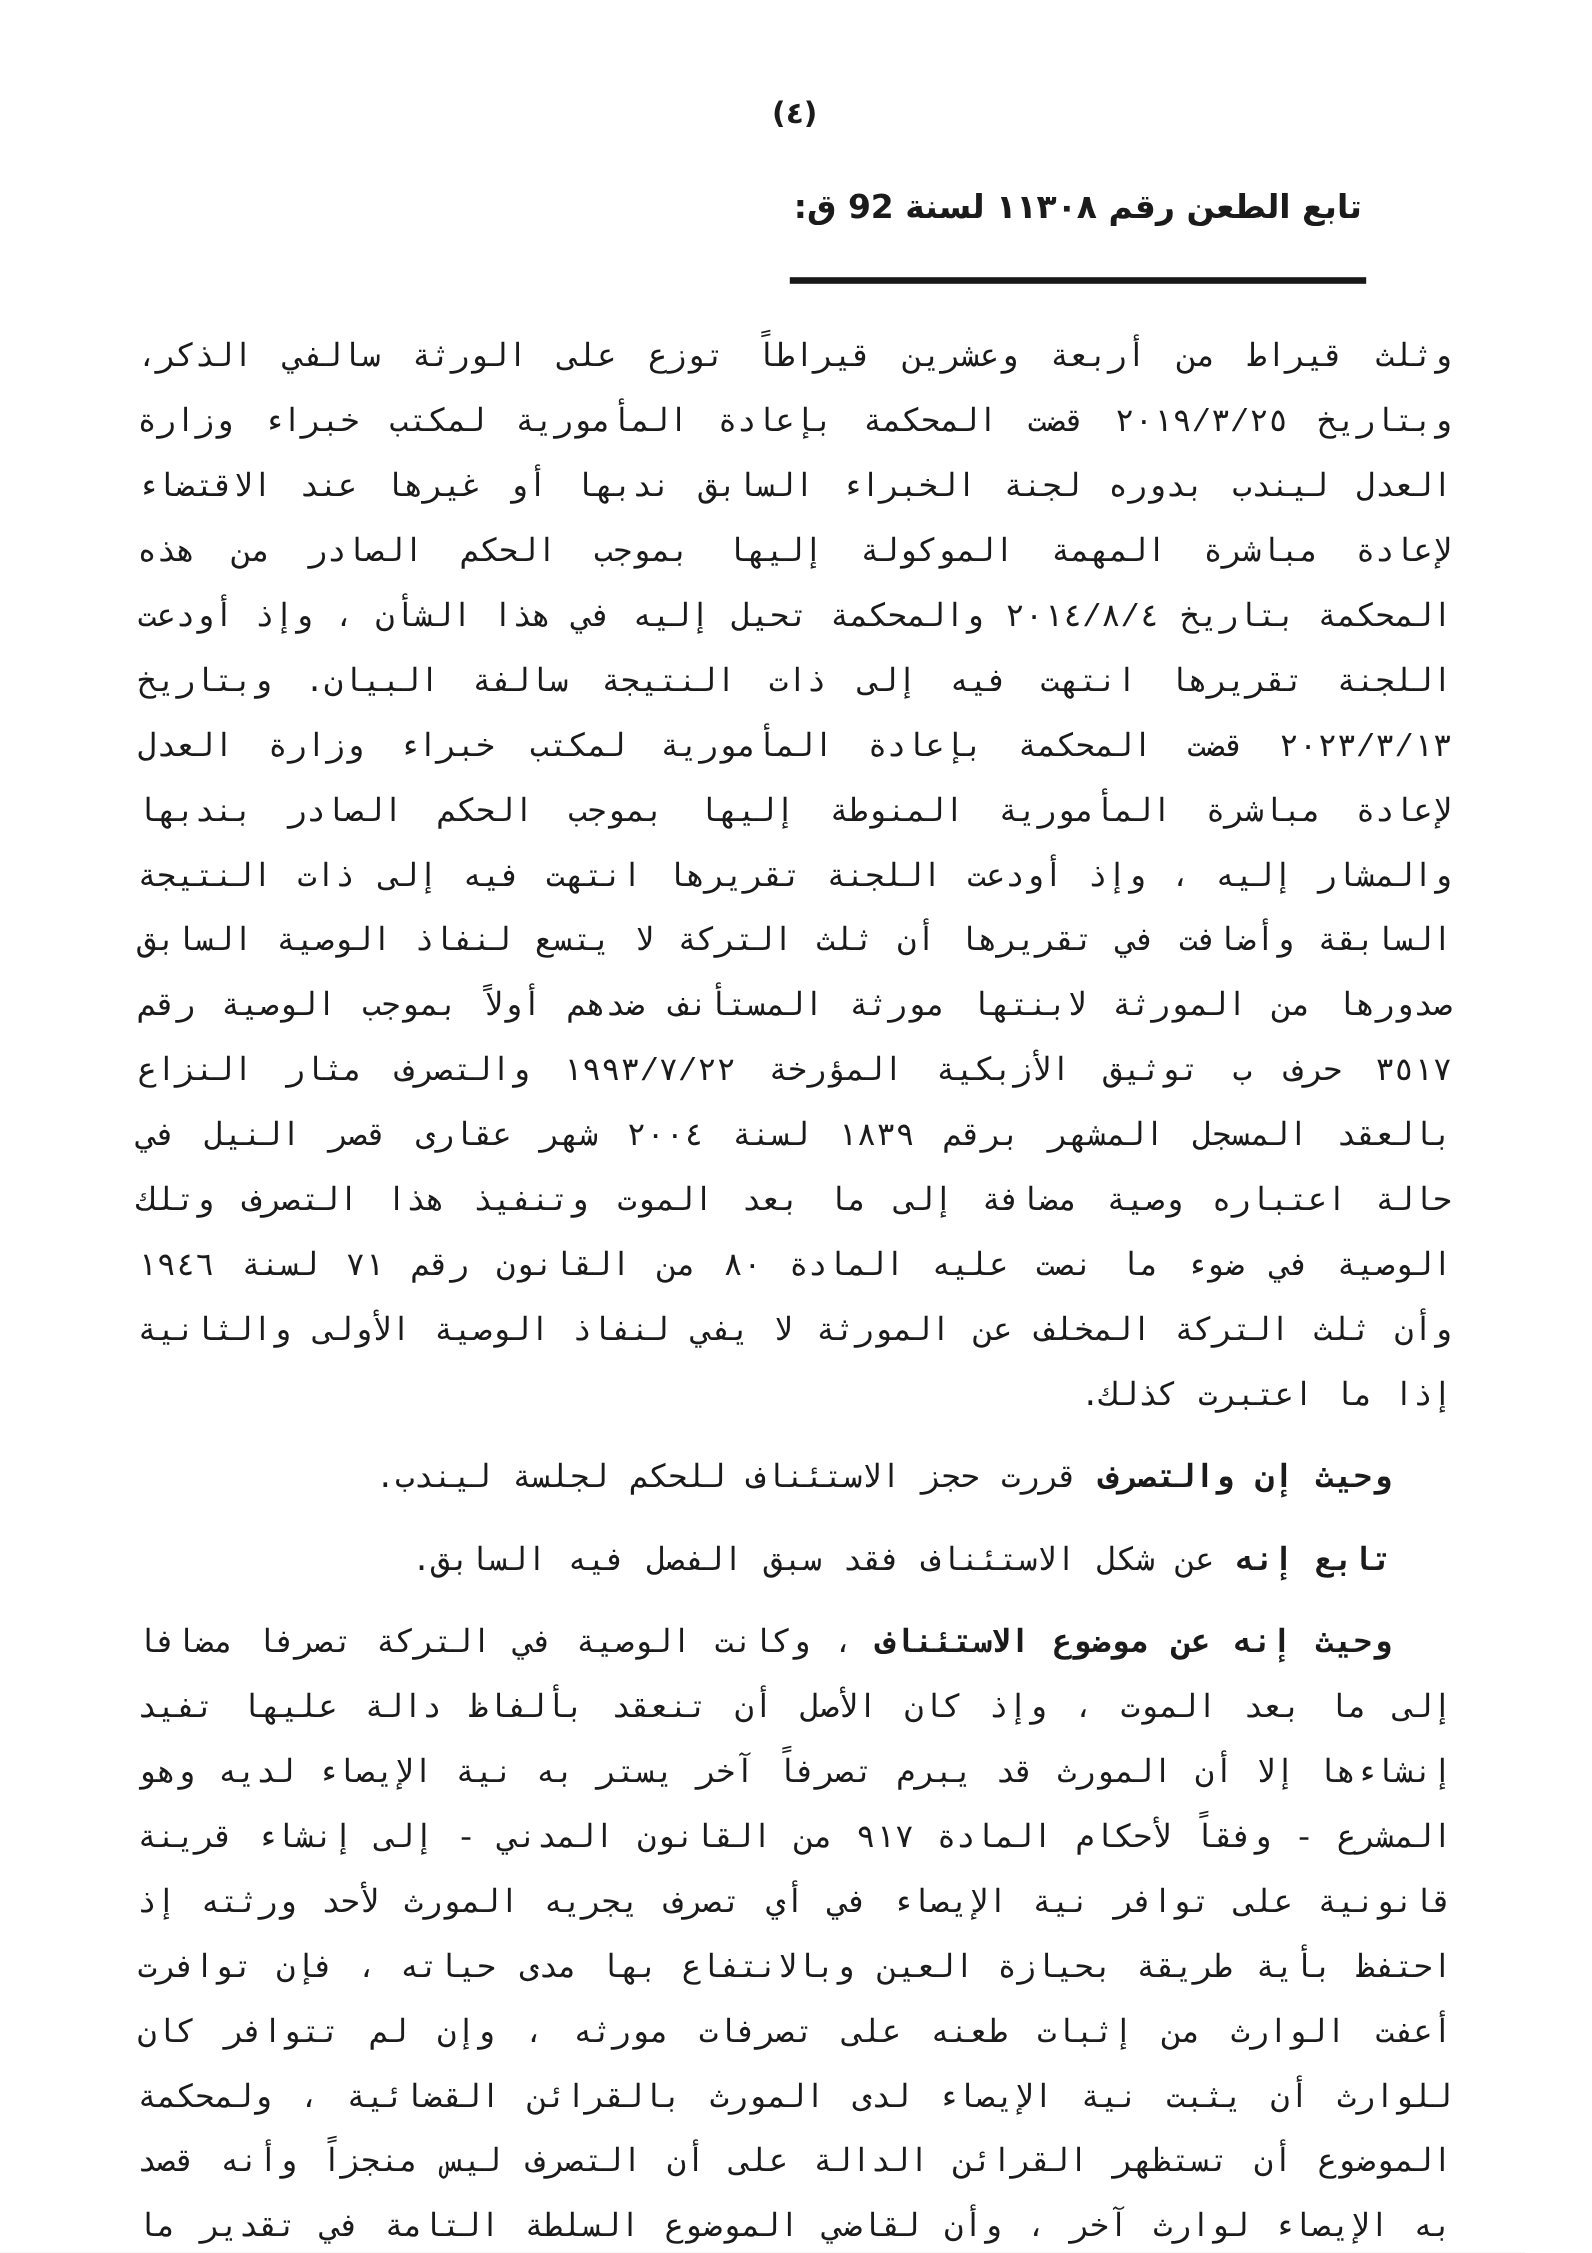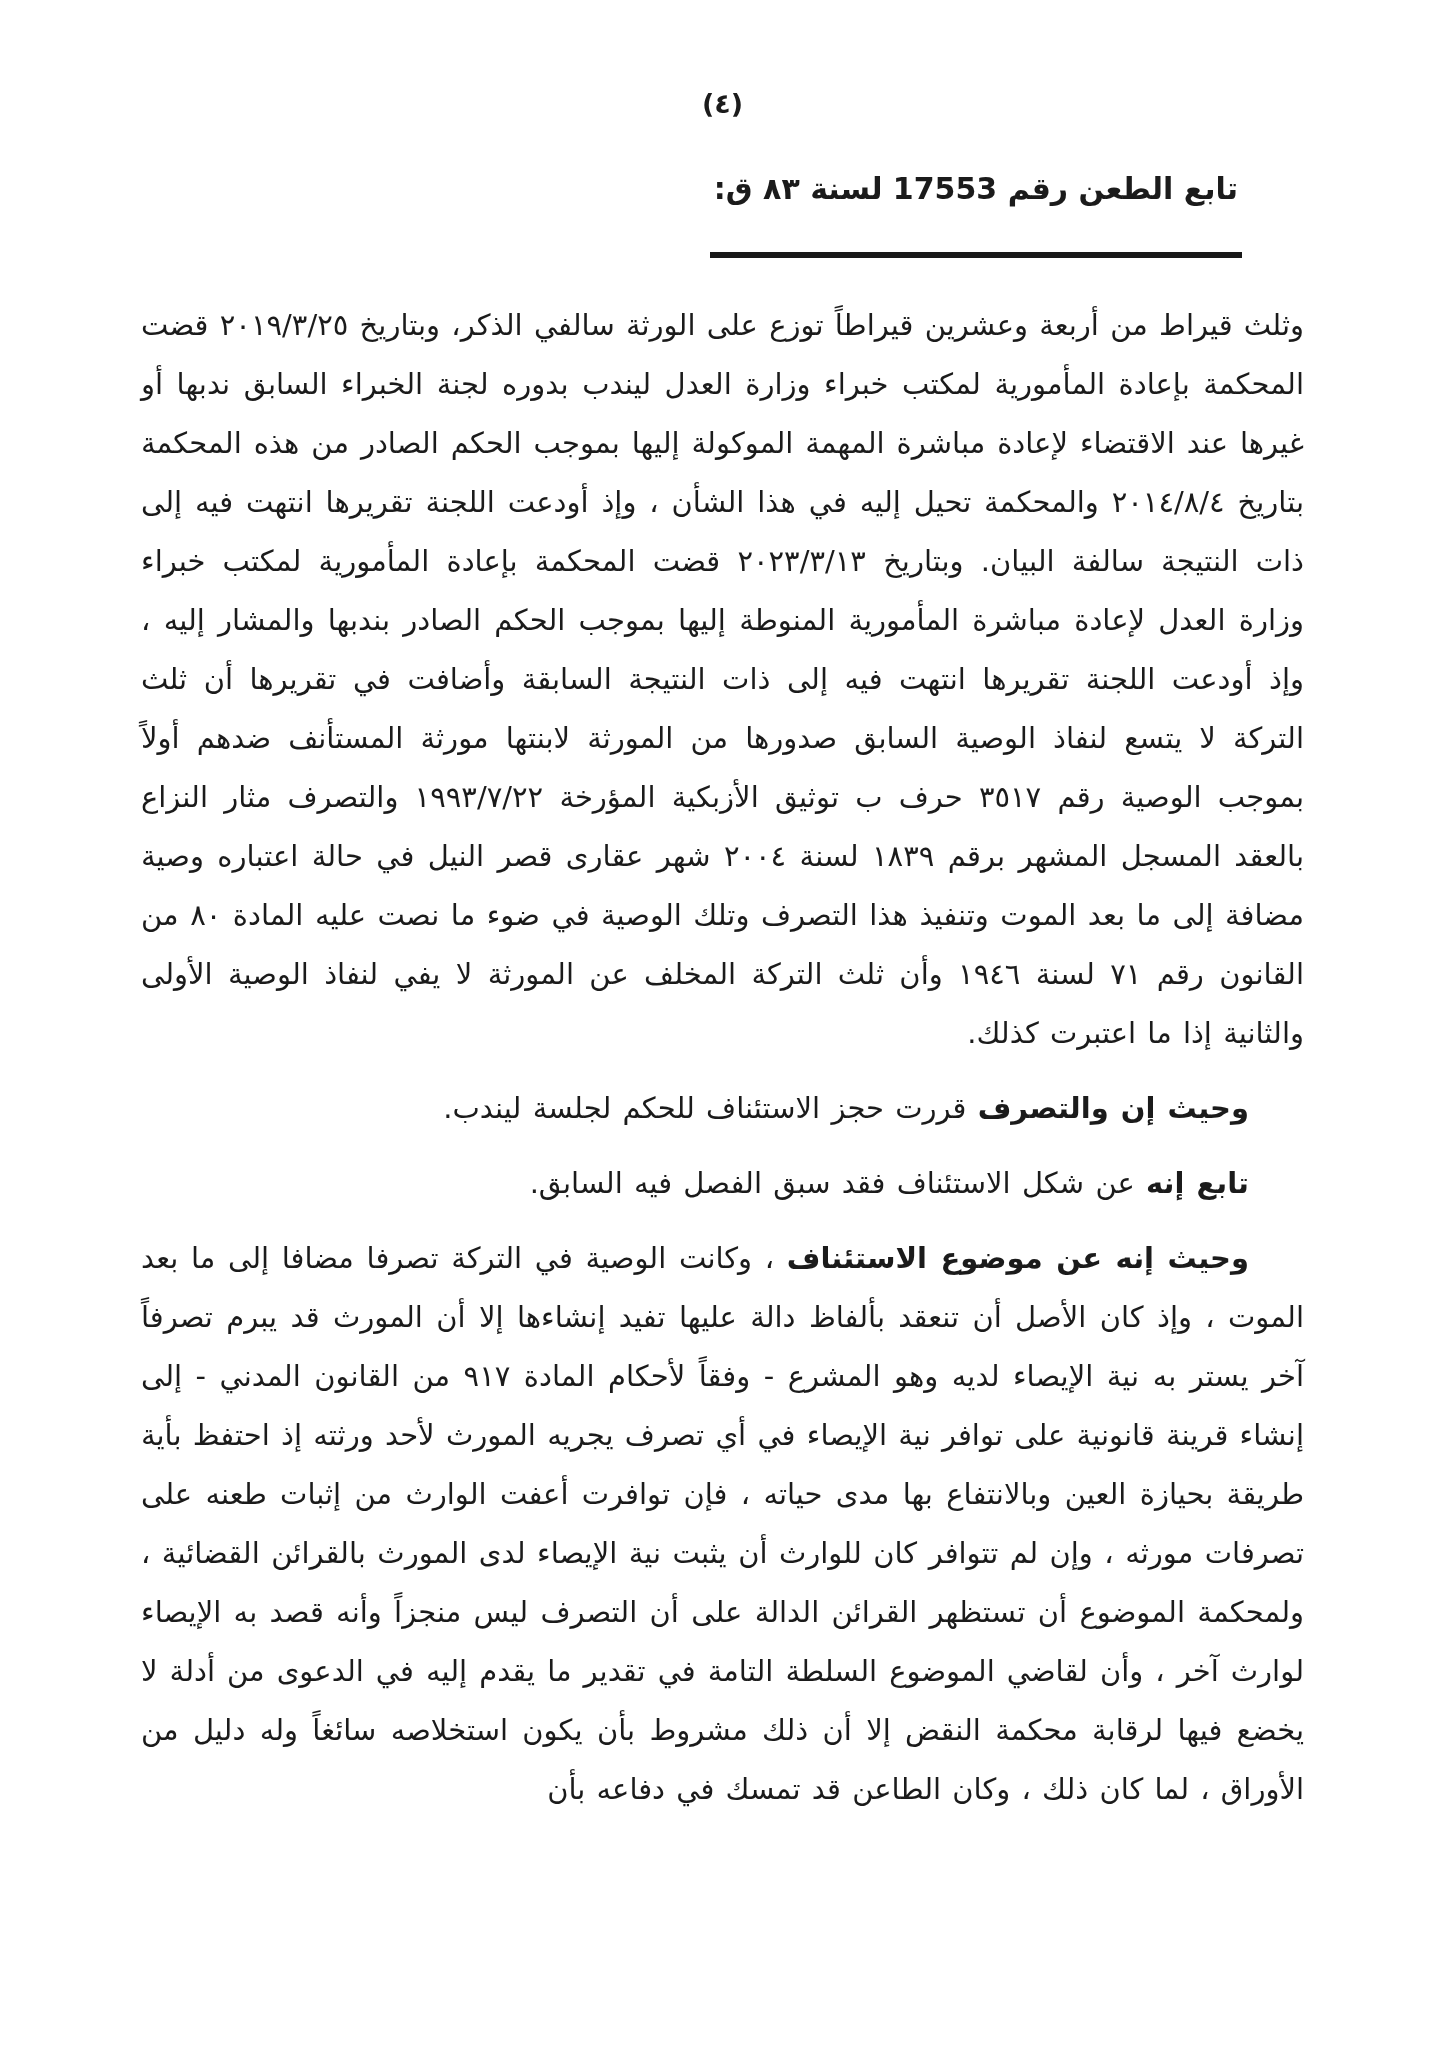--- a/index.html
+++ b/index.html
@@ -39,45 +39,46 @@
     margin: 0;
     padding: 0 4px;
   }
   .header-rule {
     height: 6px;
     background: #181818;
     margin-top: 46px;
     width: 100%;
   }
   .body-text p {
-    margin: 16px;
+    margin: 0;
     font-size: 29px;
     line-height: 59px;
     text-align: justify;
     text-justify: inter-word;
     word-spacing: 2px;
+    font-family: Liberation Mono, monospace;
   }
   .body-text p.indent {
     text-indent: 55px;
     margin-top: 16px;
   }
   .body-text p .lead {
     font-weight: bold;
   }
   
 </style>
 </head>
 <body>
 
 <div class="page">
 
   <div class="page-number">(٤)</div>
 
   <div class="header-wrap">
-    <div class="case-header">تابع الطعن رقم 17553 لسنة ٨٣ ق:</div>
+    <div class="case-header">تابع الطعن رقم ١١٣٠٨ لسنة 92 ق:</div>
     <div class="header-rule"></div>
   </div>
 
   <div class="body-text">
       <p><span>وثلث قيراط من أربعة وعشرين قيراطاً توزع على الورثة سالفي الذكر، وبتاريخ ٢٠١٩/٣/٢٥ قضت المحكمة بإعادة المأمورية لمكتب خبراء وزارة العدل ليندب بدوره لجنة الخبراء السابق ندبها أو غيرها عند الاقتضاء لإعادة مباشرة المهمة الموكولة إليها بموجب الحكم الصادر من هذه المحكمة بتاريخ ٢٠١٤/٨/٤ والمحكمة تحيل إليه في هذا الشأن ، وإذ أودعت اللجنة تقريرها انتهت فيه إلى ذات النتيجة سالفة البيان. وبتاريخ ٢٠٢٣/٣/١٣ قضت المحكمة بإعادة المأمورية لمكتب خبراء وزارة العدل لإعادة مباشرة المأمورية المنوطة إليها بموجب الحكم الصادر بندبها والمشار إليه ، وإذ أودعت اللجنة تقريرها انتهت فيه إلى ذات النتيجة السابقة وأضافت في تقريرها أن ثلث التركة لا يتسع لنفاذ الوصية السابق صدورها من المورثة لابنتها مورثة المستأنف ضدهم أولاً بموجب الوصية رقم ٣٥١٧ حرف ب توثيق الأزبكية المؤرخة ١٩٩٣/٧/٢٢ والتصرف مثار النزاع بالعقد المسجل المشهر برقم ١٨٣٩ لسنة ٢٠٠٤ شهر عقارى قصر النيل في حالة اعتباره وصية مضافة إلى ما بعد الموت وتنفيذ هذا التصرف وتلك الوصية في ضوء ما نصت عليه المادة ٨٠ من القانون رقم ٧١ لسنة ١٩٤٦ وأن ثلث التركة المخلف عن المورثة لا يفي لنفاذ الوصية الأولى والثانية إذا ما اعتبرت كذلك.</span></p>
       <p class="indent"><span class="lead">وحيث إن والتصرف</span><span> قررت حجز الاستئناف للحكم لجلسة ليندب.</span></p>
       <p class="indent"><span class="lead">تابع إنه</span><span> عن شكل الاستئناف فقد سبق الفصل فيه السابق.</span></p>
       <p class="indent"><span class="lead">وحيث إنه عن موضوع الاستئناف</span><span> ، وكانت الوصية في التركة تصرفا مضافا إلى ما بعد الموت ، وإذ كان الأصل أن تنعقد بألفاظ دالة عليها تفيد إنشاءها إلا أن المورث قد يبرم تصرفاً آخر يستر به نية الإيصاء لديه وهو المشرع - وفقاً لأحكام المادة ٩١٧ من القانون المدني - إلى إنشاء قرينة قانونية على توافر نية الإيصاء في أي تصرف يجريه المورث لأحد ورثته إذ احتفظ بأية طريقة بحيازة العين وبالانتفاع بها مدى حياته ، فإن توافرت أعفت الوارث من إثبات طعنه على تصرفات مورثه ، وإن لم تتوافر كان للوارث أن يثبت نية الإيصاء لدى المورث بالقرائن القضائية ، ولمحكمة الموضوع أن تستظهر القرائن الدالة على أن التصرف ليس منجزاً وأنه قصد به الإيصاء لوارث آخر ، وأن لقاضي الموضوع السلطة التامة في تقدير ما يقدم إليه في الدعوى من أدلة لا يخضع فيها لرقابة محكمة النقض إلا أن ذلك مشروط بأن يكون استخلاصه سائغاً وله دليل من الأوراق ، لما كان ذلك ، وكان الطاعن قد تمسك في دفاعه بأن</span></p>
     </div>
 

